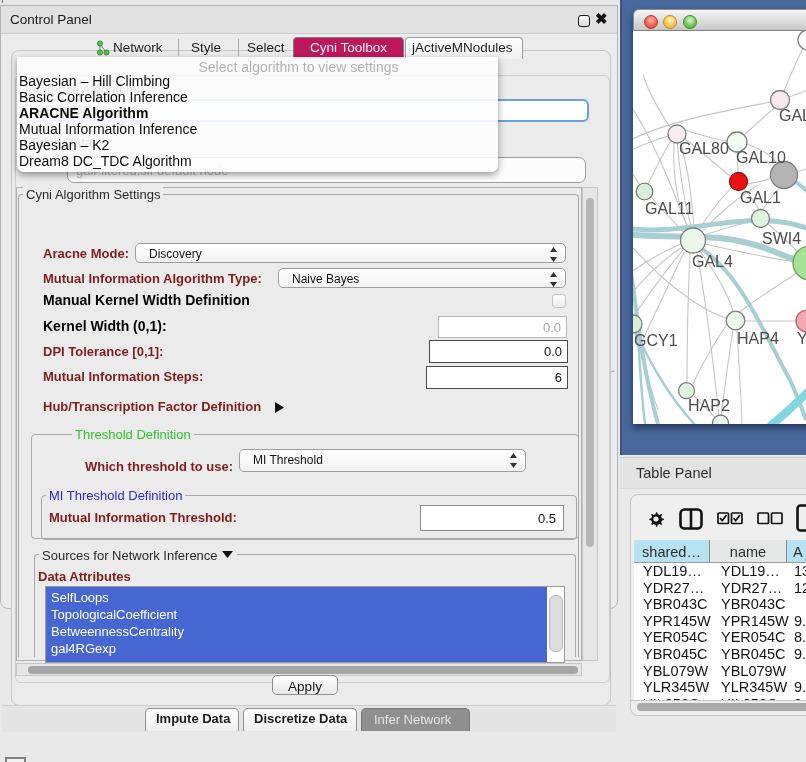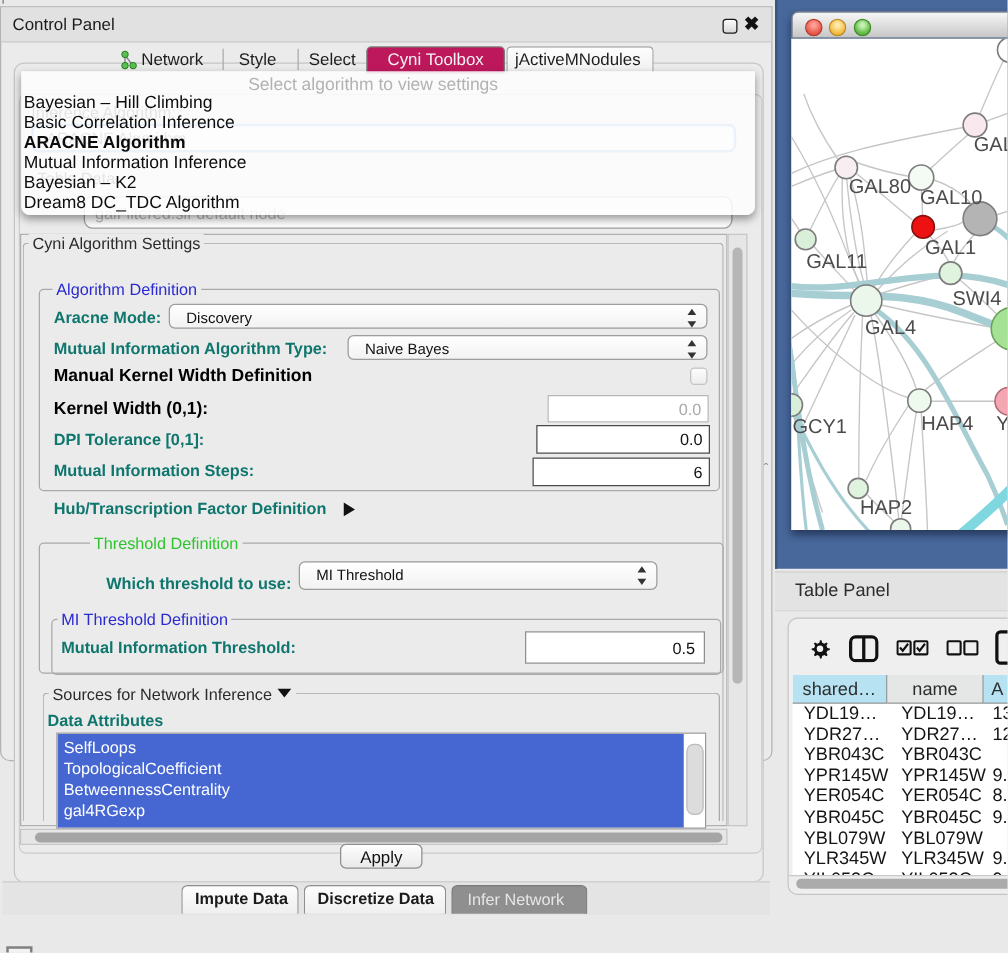--- a/index.html
+++ b/index.html
@@ -1,21 +1,21 @@
 <!DOCTYPE html>
 <html><head>
 <meta charset="utf-8">
 <style>
   html,body{margin:0;padding:0;}
   body{width:806px;height:762px;overflow:hidden;background:#e9e9e9;
        font-family:"Liberation Sans",sans-serif;}
   #root{position:relative;width:806px;height:762px;overflow:hidden;}
   .abs{position:absolute;}
   .b{font-weight:bold;}
-  .lbl{font-size:13px;color:#0f766e;white-space:nowrap;}
+  .lbl{font-size:13px;color:#7f1d1d;white-space:nowrap;}
   .glbl{font-size:14px;color:#000000;white-space:nowrap;font-weight:bold;}
   .combo{position:absolute;background:linear-gradient(#ffffff,#f2f2f2);
          border:1px solid #9d9d9d;border-radius:5px;
          font-size:12px;color:#111;box-sizing:border-box;}
   .combo .ctext{position:absolute;left:13px;top:2.5px;}
   .arr{position:absolute;right:7px;top:2px;width:9px;height:17px;}
   .field{position:absolute;background:#fff;border:1px solid #4a4a4a;
          font-size:13px;color:#111;text-align:right;}
   .group{position:absolute;border:1px solid #a9a9a9;border-radius:4px;}
   .gtitle{position:absolute;top:-8px;background:#ebebeb;padding:0 3px;
@@ -211,23 +211,20 @@
     </div>
 
     <div class="abs" style="left:15px;top:657px;width:566px;height:13px;background:#e6e6e6;border:1px solid #c6c6c6;box-sizing:border-box;">
       <div class="abs" style="left:11px;top:1.5px;width:550px;height:8px;background:#a5a5a5;border-radius:5px;"></div>
     </div>
 
     <div class="group" style="left:17px;top:188px;width:559px;height:462px;border-radius:4px 4px 0 0;border-bottom:none;">
       <div class="gtitle" style="left:4px;color:#2b2b2b;">Cyni Algorithm Settings</div>
     </div>
 
-    <div class="group" style="left:30px;top:225px;width:543px;height:160px;">
-      <div class="gtitle" style="left:10px;color:#2a2ad0;">Algorithm Definition</div>
-    </div>
     <div class="lbl b abs" style="left:42px;top:240px;">Aracne Mode:</div>
     <div class="combo" style="left:134px;top:237px;width:431px;height:20px;">
       <span class="ctext">Discovery</span>
       <svg class="arr" viewBox="0 0 9 17">
           <path d="M4.5 1 L8 6 L1 6 Z" fill="#333"></path>
           <path d="M4.5 16 L8 11 L1 11 Z" fill="#333"></path>
         </svg>
     </div>
     <div class="lbl b abs" style="left:42px;top:265px;">Mutual Information Algorithm Type:</div>
     <div class="combo" style="left:277px;top:262px;width:288px;height:20px;">
@@ -306,21 +303,21 @@
 
   <div class="abs" style="left:25px;top:99px;width:564px;height:23px;background:#fff;border:2.5px solid #6aa1dc;border-radius:6px;box-sizing:border-box;">
     <span style="position:absolute;left:10px;top:2px;font-size:13px;color:#555;">ARACNE Algorithm</span>
   </div>
   <div class="abs lbl" style="left:25px;top:82px;color:#333;">Inference Algorithm:</div>
   <div class="abs lbl" style="left:30px;top:135px;color:#333;">Table Data</div>
   <div class="abs" style="left:67px;top:157px;width:519px;height:26px;background:#fcfcfc;border:1px solid #9d9d9d;border-radius:7px;box-sizing:border-box;">
     <span style="position:absolute;left:8px;top:5px;font-size:13px;color:#b9b9b9;">galFiltered.sif default node</span>
   </div>
 
-  <div class="abs" style="left:17px;top:57px;width:587px;height:115px;background:rgba(253,253,253,0.88);border-radius:0 0 7px 7px;box-shadow:0 3px 7px rgba(0,0,0,0.4);">
+  <div class="abs" style="left:17px;top:57px;width:481px;height:115px;background:rgba(253,253,253,0.88);border-radius:0 0 7px 7px;box-shadow:0 3px 7px rgba(0,0,0,0.4);">
     <div class="abs" style="left:0;top:2px;width:563px;text-align:center;font-size:14px;color:#b2b2b2;">Select algorithm to view settings</div>
     <div class="abs" style="left:2px;top:15.5px;font-size:14px;color:#0c0c0c;line-height:16.1px;white-space:nowrap;">
       Bayesian – Hill Climbing<br>
       Basic Correlation Inference<br>
       <span class="b">ARACNE Algorithm</span><br>
       Mutual Information Inference<br>
       Bayesian – K2<br>
       Dream8 DC_TDC Algorithm
     </div>
   </div>

